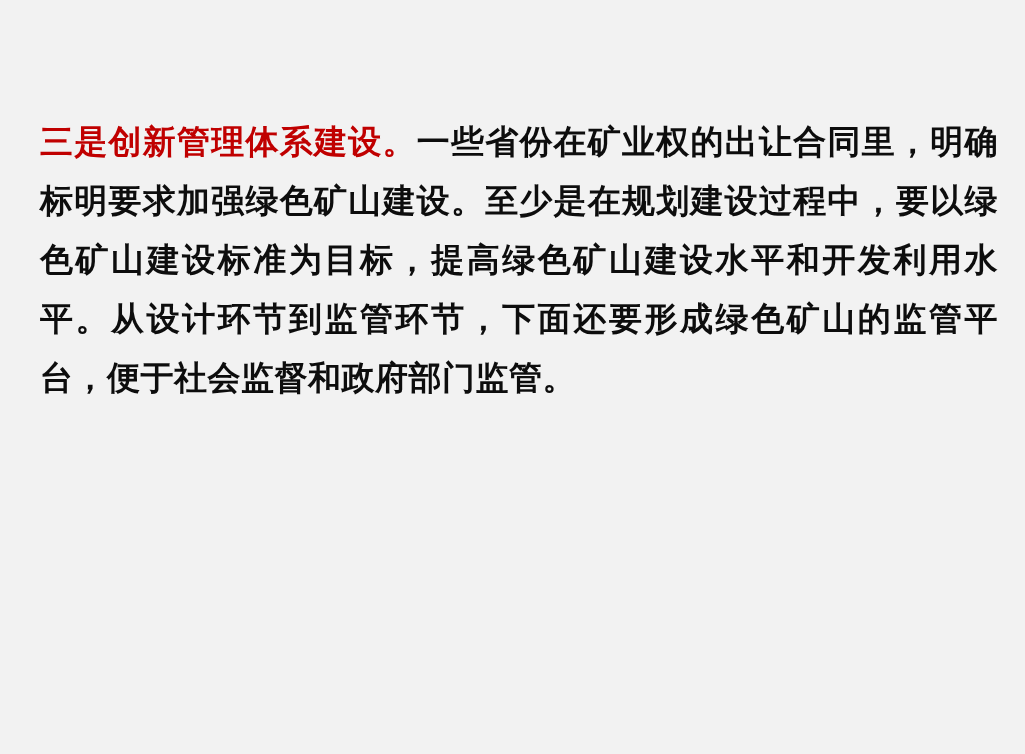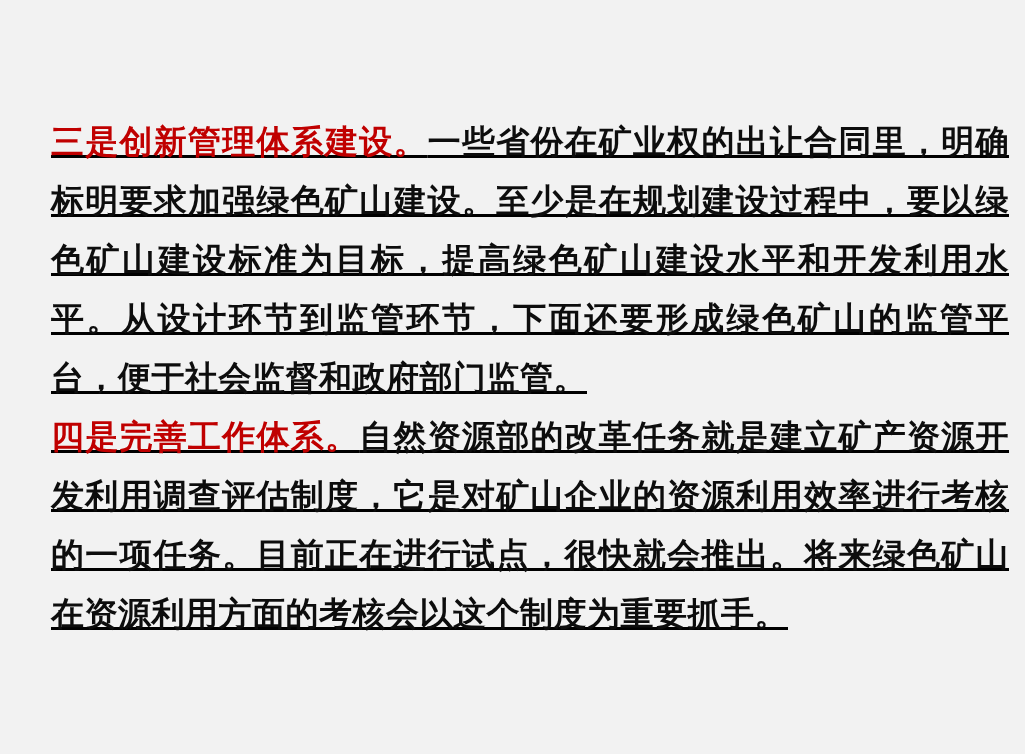--- a/index.html
+++ b/index.html
@@ -15,24 +15,23 @@
   }
   .slide {
     position: relative;
     width: 1025px;
     height: 754px;
     background: #f2f2f2;
     box-sizing: border-box;
   }
   .content {
     position: absolute;
-    left: 51px;
+    left: 40px;
     top: 112px;
     width: 958px;
-    text-decoration: underline;
   }
   .para {
     font-size: 33px;
     line-height: 59px;
     color: #111111;
     font-weight: bold;
     letter-spacing: 0.5px;
     text-align: justify;
     text-justify: inter-ideograph;
     margin: 0;
@@ -52,18 +51,15 @@
 </head>
 <body>
 
 <div class="slide">
   <div class="content">
 
     <p class="para">
       <span class="lead">三是创新管理体系建设。</span><span class="body-text">一些省份在矿业权的出让合同里，明确标明要求加强绿色矿山建设。至少是在规划建设过程中，要以绿色矿山建设标准为目标，提高绿色矿山建设水平和开发利用水平。从设计环节到监管环节，下面还要形成绿色矿山的监管平台，便于社会监督和政府部门监管。</span>
     </p>
 
-    <p class="para">
-      <span class="lead">四是完善工作体系。</span><span class="body-text">自然资源部的改革任务就是建立矿产资源开发利用调查评估制度，它是对矿山企业的资源利用效率进行考核的一项任务。目前正在进行试点，很快就会推出。将来绿色矿山在资源利用方面的考核会以这个制度为重要抓手。</span>
-    </p>
 
   </div>
 </div>
 
 </body></html>

